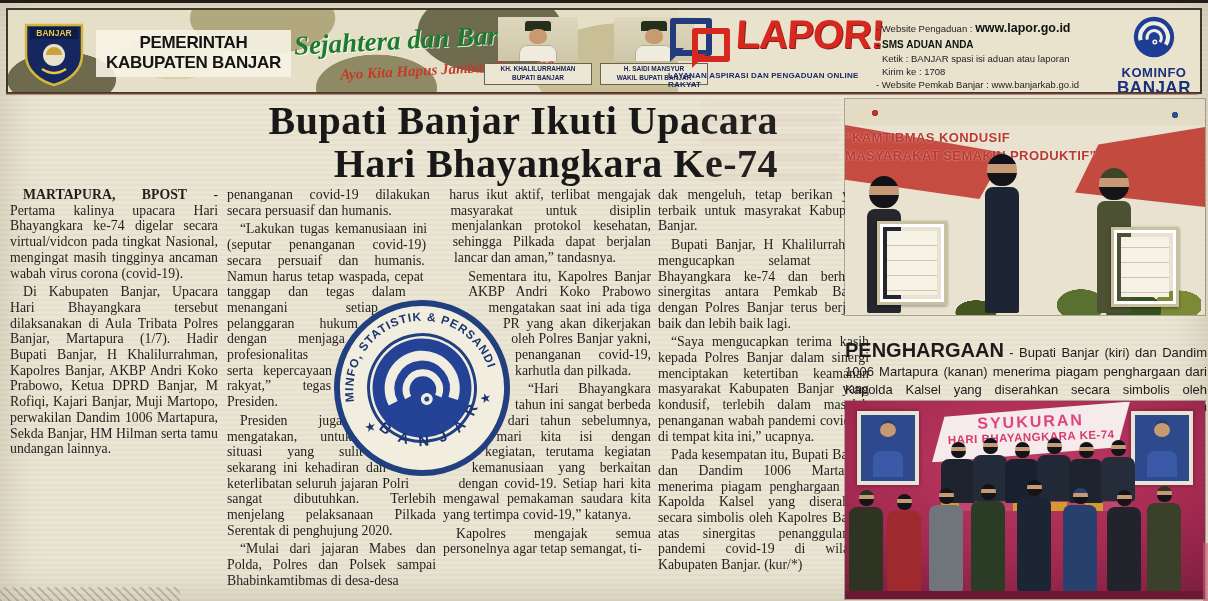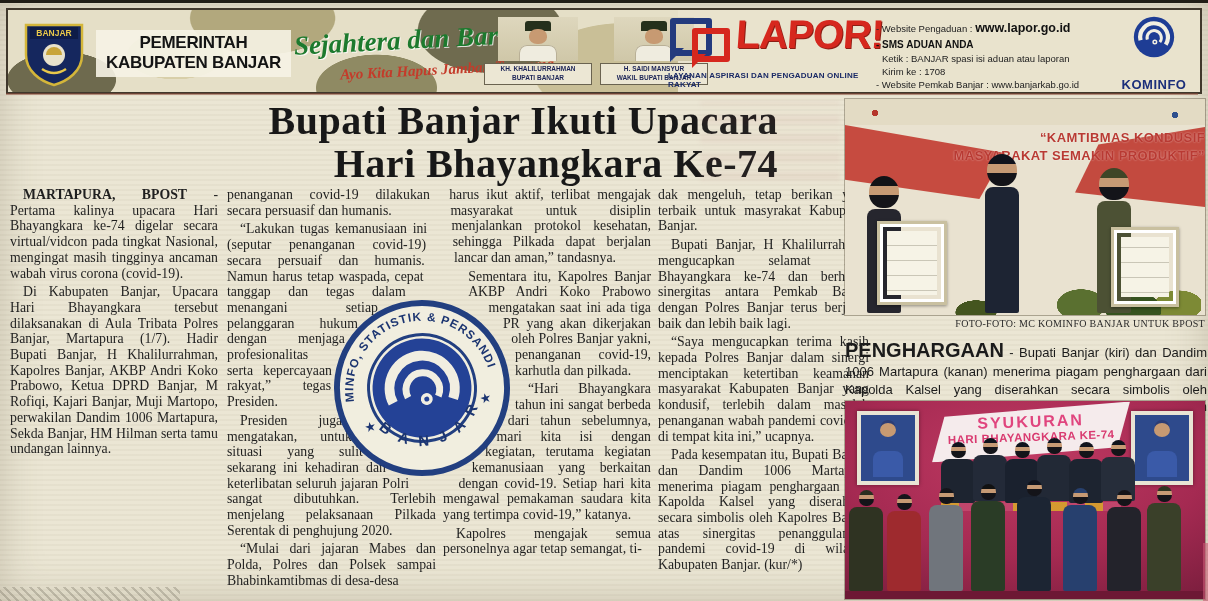--- a/index.html
+++ b/index.html
@@ -38,21 +38,21 @@
   .bub.navy{left:2px;top:2px}
   .lapor-word{position:absolute;left:68px;top:-2px;font:bold 40px/1 "Liberation Sans",sans-serif;color:#d6281e;
               transform:skewX(-4deg);letter-spacing:-1px;text-shadow:1px 1px 0 #8c1d14}
   .lapor-tag{position:absolute;left:0;top:56px;width:206px;font:bold 8px/1.1 "Liberation Sans",sans-serif;color:#1a2a66;letter-spacing:.2px}
   .contact{position:absolute;left:868px;top:10px;width:220px;font-family:"Liberation Sans",sans-serif;color:#222}
   .cl{font-size:9.5px;line-height:1.4}
   .cl .big{font-weight:bold;font-size:12.5px;color:#111}
   .cl.b{font-weight:bold;font-size:10px;color:#111}
   .cl.ind{padding-left:6px}
   .kominfo{position:absolute;left:1096px;top:6px;width:100px;text-align:center}
-  .kominfo .k1{font:bold 13px/1 "Liberation Sans",sans-serif;color:#1b2f7a;letter-spacing:.5px;margin-top:16px}
+  .kominfo .k1{font:bold 13px/1 "Liberation Sans",sans-serif;color:#1b2f7a;letter-spacing:.5px;margin-top:4px}
   .kominfo .k2{font:bold 17px/1 "Liberation Sans",sans-serif;color:#1b2f7a;letter-spacing:.5px}
   .rule{position:absolute;left:6px;top:90px;width:1192px;height:2px;background:#8a4a3a;opacity:.55}
   
   .headline{position:absolute;left:60px;top:96px;width:718px;margin:0;text-align:right;
             font:bold 40px/1.08 "Liberation Serif",serif;color:#181818;letter-spacing:.5px}
   .ghost{position:absolute;left:700px;top:98px;width:140px;height:80px;filter:blur(2px);opacity:.5;
          background:repeating-linear-gradient(0deg,rgba(190,120,120,.18) 0 9px,rgba(225,205,190,.1) 9px 19px)}
   
   .col{position:absolute;top:184px;height:412px;font-size:13.8px;line-height:15.7px;color:#1f1f1f;text-align:justify;overflow:hidden}
   .col p{margin:0 0 3px;text-indent:13px}
@@ -66,21 +66,21 @@
      shape-outside:polygon(0 0,8px 106px,52px 140px,72px 178px,70px 210px,40px 252px,6px 292px,0 302px)}
   
   .stamp{position:absolute;left:333px;top:296px;width:178px;height:178px;transform:rotate(-14deg);opacity:.97}
   
   .photo{position:absolute;left:845px;width:360px;overflow:hidden;box-shadow:0 0 0 1px rgba(60,50,30,.35)}
   .photo1{top:96px;height:216px;background:#e9e2d0}
   .p1top{position:absolute;left:0;top:0;width:100%;height:26px;background:#e3dbc4;
          background-image:radial-gradient(circle 5px at 30px 14px,#b5352b 60%,transparent 61%),radial-gradient(circle 5px at 330px 16px,#2e4f8e 60%,transparent 61%)}
   .redL{position:absolute;left:0;top:26px;width:160px;height:74px;background:#c23b30;clip-path:polygon(0 0,100% 38%,84% 100%,0 74%);opacity:.9}
   .redR{position:absolute;right:0;top:28px;width:130px;height:80px;background:#bf3a2f;clip-path:polygon(18% 22%,100% 0,100% 100%,0 82%);opacity:.9}
-  .p1banner{position:absolute;left:0;top:30px;width:100%;text-align:right;color:#b93a33;
+  .p1banner{position:absolute;left:0;top:30px;width:100%;text-align:left;color:#b93a33;
             font:bold 13px/1.35 "Liberation Sans",sans-serif;letter-spacing:.4px;text-shadow:0 0 2px rgba(255,255,255,.6)}
   .plants{position:absolute;right:4px;bottom:0;width:150px;height:50px;
      background:radial-gradient(ellipse 40px 26px at 20% 80%,#5a7030 60%,transparent 61%),
                 radial-gradient(ellipse 46px 30px at 55% 90%,#36531f 60%,transparent 61%),
                 radial-gradient(ellipse 40px 24px at 85% 80%,#7d8a35 60%,transparent 61%)}
   .plants2{position:absolute;left:96px;bottom:0;width:70px;height:26px;
      background:radial-gradient(ellipse 34px 20px at 50% 90%,#44551f 60%,transparent 61%)}
   .fg{position:absolute;bottom:2px;width:34px}
   .fg::before{content:"";display:block;width:15px;height:16px;margin:0 auto;border-radius:50% 50% 45% 45%;
      background:linear-gradient(180deg,var(--cap,#1c1c22) 0 30%,#c69a74 30% 58%,#141419 58% 100%)}
@@ -254,21 +254,20 @@
     </div>
     <div class="plants"></div>
     <div class="plants2"></div>
     <i class="fg fgL" style="left:22px;--bh:104px;--s:#26262e;--cap:#121216"></i>
     <i class="fg fgL" style="left:140px;--bh:126px;--s:#1d2433;--cap:#10131c"></i>
     <i class="fg fgL" style="left:252px;--bh:112px;--s:#4c5134;--cap:#3f4527"></i>
     <b class="cert" style="left:32px;top:122px;width:50px;height:64px"></b>
     <b class="cert" style="left:266px;top:128px;width:48px;height:60px"></b>
   </figure>
 
-  <div class="credit">FOTO-FOTO: MC KOMINFO BANJAR UNTUK BPOST</div>
 
   <p class="caption">
     <span class="lead">PENGHARGAAN</span><span> - Bupati Banjar (kiri) dan Dandim 1006 Martapura (kanan) menerima piagam penghargaan dari Kapolda Kalsel yang diserahkan secara simbolis oleh Kapolres Banjar (tengah) atas sinergitas penanggulangan pandemi covid-19 di Kabupaten Banjar.</span>
   </p>
 
   <figure class="photo photo2" style="margin:0">
     <div class="p2banner">
       <div class="b1">SYUKURAN</div>
       <div class="b2">HARI BHAYANGKARA KE-74</div>
     </div>

